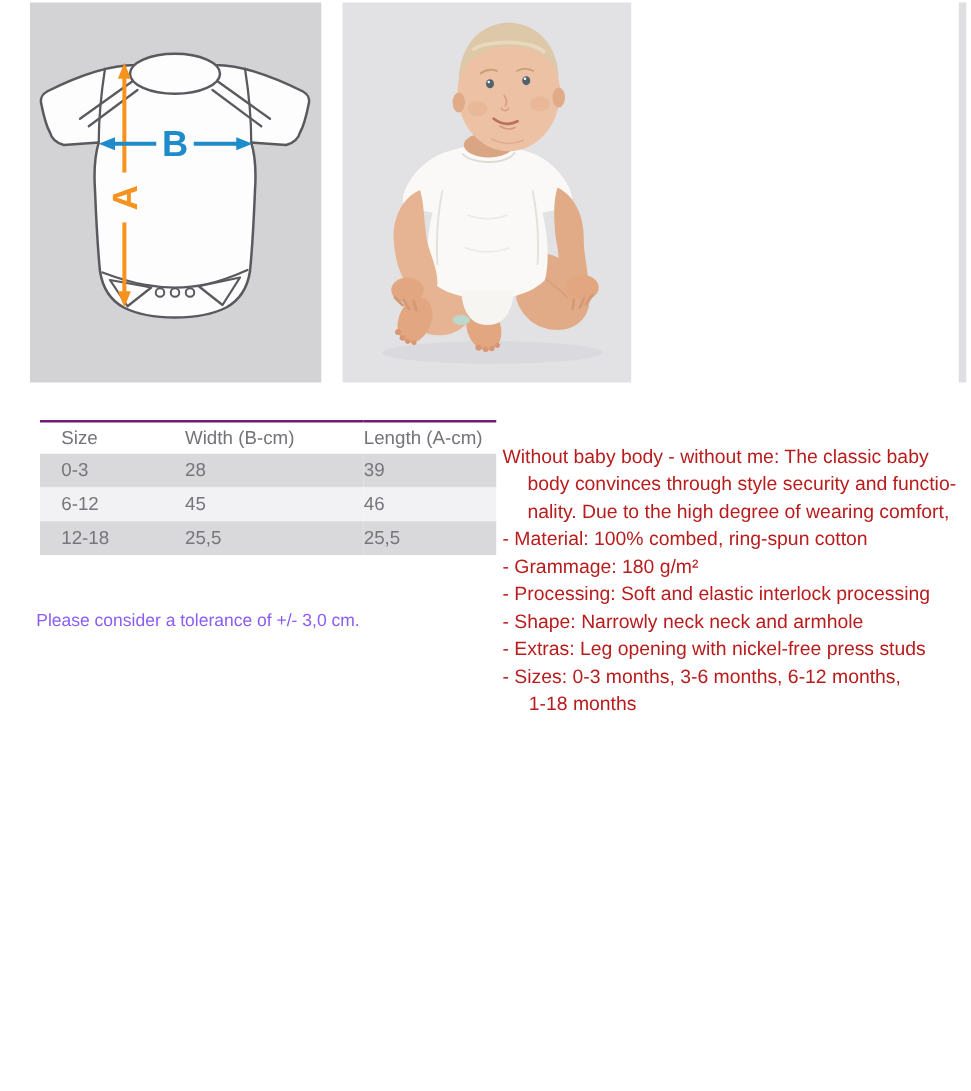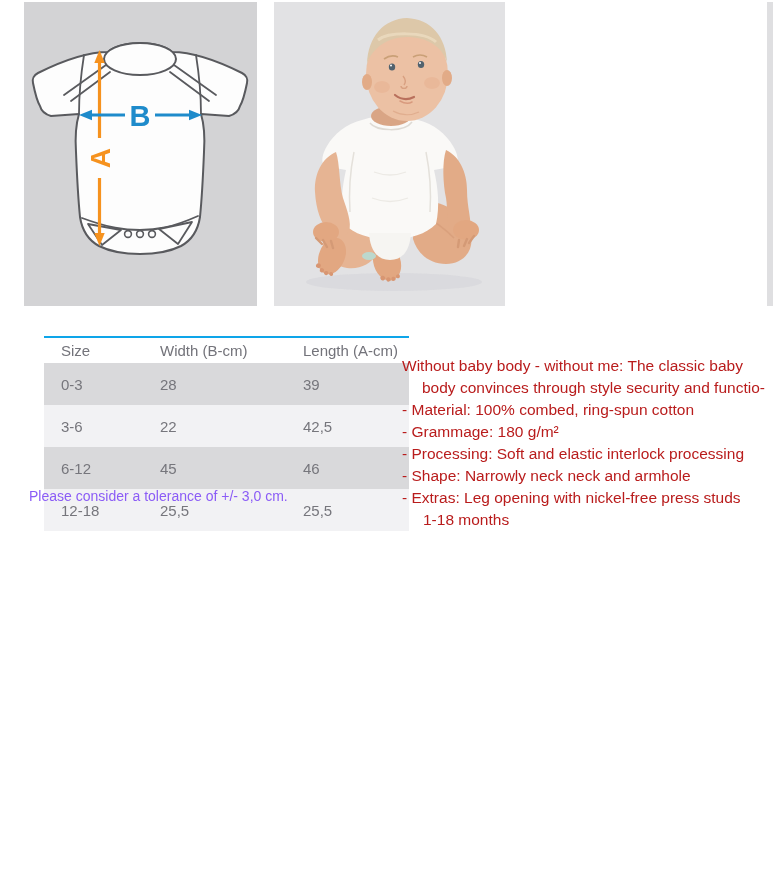--- a/index.html
+++ b/index.html
@@ -7,26 +7,26 @@
     width:777px;height:873px;position:relative;background:#ffffff;
     font-family:"Liberation Sans",sans-serif;overflow:hidden;
   }
   .panel{position:absolute;top:2px;overflow:hidden;}
   #diagram-panel{left:24px;width:233px;height:304px;background:#d3d3d5;}
   #photo-panel{left:274px;width:231px;height:304px;background:#e2e2e4;}
   #next-image-sliver{position:absolute;left:767px;top:2px;width:6px;height:304px;background:#dfdfe1;}
 
   
   #size-table{
-    position:absolute;left:44px;top:336px;width:365px;
+    position:absolute;left:32px;top:336px;width:365px;
     border-collapse:collapse;table-layout:fixed;
-    font-size:15px;color:#76767c;border-top:2px solid #0ea5e9;
+    font-size:15px;color:#76767c;border-top:2px solid #701a75;
   }
   #size-table th{font-weight:normal;text-align:left;height:25px;padding:0;color:#73737a;}
-  #size-table td{height:42px;padding:0;}
+  #size-table td{height:27px;padding:0;}
   #size-table th:first-child,#size-table td:first-child{padding-left:17px;}
   #size-table tbody tr:nth-child(odd){background:#d9d9db;}
   #size-table tbody tr:nth-child(even){background:#f2f2f4;}
 
   .tolerance{
     position:absolute;left:29px;top:488px;
     font-size:14px;color:#8b5cf6;
   }
 
   
@@ -211,41 +211,38 @@
       <th>Length (A-cm)</th>
     </tr>
   </thead>
   <tbody>
       <tr>
         <td>0-3</td>
         <td>28</td>
         <td>39</td>
       </tr>
       <tr>
-        <td>3-6</td>
-        <td>22</td>
-        <td>42,5</td>
-      </tr>
-      <tr>
         <td>6-12</td>
         <td>45</td>
         <td>46</td>
       </tr>
       <tr>
         <td>12-18</td>
         <td>25,5</td>
         <td>25,5</td>
       </tr>
     </tbody>
 </table>
 
 <div class="tolerance">Please consider a tolerance of +/- 3,0 cm.</div>
 
 <div class="desc">
     <div class="line">Without baby body - without me: The classic baby</div>
     <div class="line i1">body convinces through style security and functio-</div>
+    <div class="line i1">nality. Due to the high degree of wearing comfort,</div>
     <div class="line">- Material: 100% combed, ring-spun cotton</div>
     <div class="line">- Grammage: 180 g/m²</div>
     <div class="line">- Processing: Soft and elastic interlock processing</div>
     <div class="line">- Shape: Narrowly neck neck and armhole</div>
     <div class="line">- Extras: Leg opening with nickel-free press studs</div>
+    <div class="line">- Sizes: 0-3 months, 3-6 months, 6-12 months,</div>
     <div class="line i2">1-18 months</div>
   </div>
 
 </body></html>

